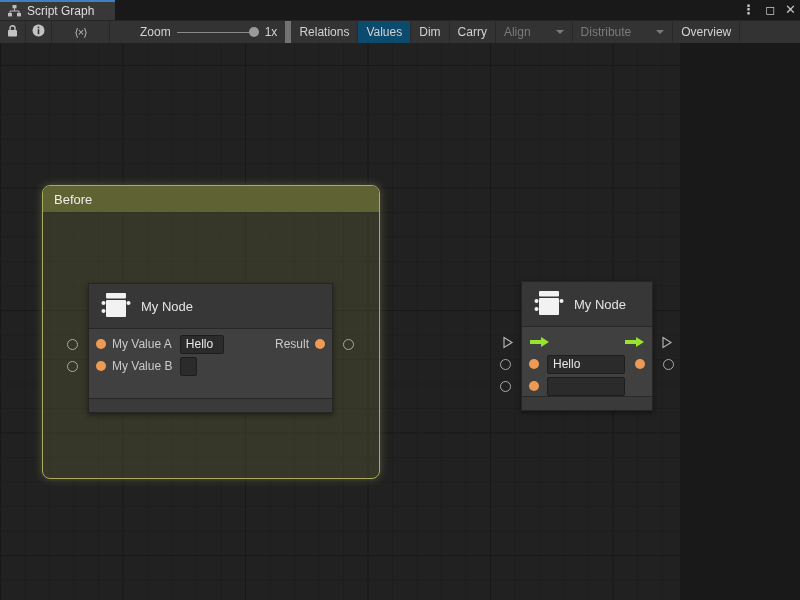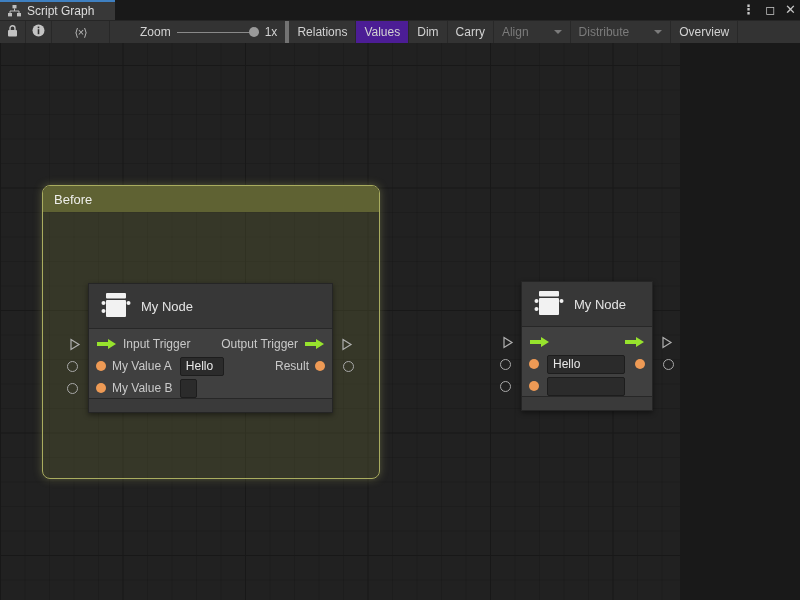--- a/index.html
+++ b/index.html
@@ -20,21 +20,21 @@
   .win-controls { position:absolute; right:4px; top:0; height:20px; display:flex; align-items:center; gap:10px; color:#c8c8c8; font-size:13px; }
   .win-controls span { cursor:default; line-height:20px; }
   .wc-menu { font-weight:bold; letter-spacing:0; }
   .wc-max { font-size:12px; }
 
   
   .toolbar { height:23px; background:#333333; display:flex; align-items:stretch; border-top:1px solid #262626; font-size:12px; }
   .tb-btn { display:flex; align-items:center; padding:0 8px; border-right:1px solid #282828; color:#d2d2d2; white-space:nowrap; }
   .tb-icon-btn { width:26px; justify-content:center; }
   .tb-gap { width:22px; border-right:none; }
-  .tb-active { background:#4c1d95; }
+  .tb-active { background:#0c4a6e; }
   .tb-disabled { color:#7b7b7b;gap:20px; }
   .dd-arrow { width:0; height:0; border-left:4px solid transparent; border-right:4px solid transparent; border-top:4px solid #7b7b7b; margin-left:5px; }
   .zoom-track { width:82px; height:1px; background:#8a8a8a; position:relative; margin:0 6px; }
   .zoom-handle { position:absolute; right:0; top:-5px; width:10px; height:10px; border-radius:50%; background:#9a9a9a; }
   .nsg-icon { margin-right:6px; }
   .code-icon { color:#bbbbbb; font-size:11px; letter-spacing:-1px; }
 
   
   .canvas {
     position:absolute; left:0; top:43px; width:680px; height:557px;
@@ -128,21 +128,21 @@
     <span class="code-icon">⟨×⟩</span>
   </div>
   <div class="tb-btn tb-gap"></div>
   <div class="tb-btn" style="border-right:none;">
     <span>Zoom</span>
     <span class="zoom-track">
       <span class="zoom-handle"></span>
     </span>
     <span>1x</span>
   </div>
-  <div class="tb-btn" style="border-left:4px solid #737373;">
+  <div class="tb-btn" style="border-left:6px solid #737373;">
     <span>Relations</span>
   </div>
   <div class="tb-btn tb-active">
     <span>Values</span>
   </div>
   <div class="tb-btn">
     <span>Dim</span>
   </div>
   <div class="tb-btn">
     <span>Carry</span>
@@ -180,45 +180,20 @@
           <rect x="7" y="10" width="20" height="17" rx="1" fill="#f2f2f2"></rect>
           <circle cx="4.5" cy="13" r="2" fill="#f2f2f2"></circle>
           <circle cx="4.5" cy="21" r="2" fill="#f2f2f2"></circle>
           <circle cx="29.5" cy="13" r="2" fill="#f2f2f2"></circle>
         </svg>
       </span>
       <span class="node-title">My Node</span>
     </div>
     <div class="node-body">
 
-      <div class="port-row">
-        <span class="outer-port outer-left">
-          <svg width="15" height="15" viewBox="0 0 15 15">
-              <path d="M4 2.5 L12 7.5 L4 12.5 Z" fill="none" stroke="#b0b0b0" stroke-width="1.2"></path>
-            </svg>
-        </span>
-        <span class="flow-arrow">
-          <svg width="21" height="12" viewBox="0 0 21 12">
-              <path d="M1 4 h11 V1 l8 5 -8 5 V8 H1 z" fill="#97e32d"></path>
-            </svg>
-        </span>
-        <span class="pin-label">Input Trigger</span>
-        <span class="spacer"></span>
-        <span class="pin-label">Output Trigger</span>
-        <span class="flow-arrow">
-          <svg width="21" height="12" viewBox="0 0 21 12">
-              <path d="M1 4 h11 V1 l8 5 -8 5 V8 H1 z" fill="#97e32d"></path>
-            </svg>
-        </span>
-        <span class="outer-port outer-right">
-          <svg width="15" height="15" viewBox="0 0 15 15">
-              <path d="M4 2.5 L12 7.5 L4 12.5 Z" fill="none" stroke="#b0b0b0" stroke-width="1.2"></path>
-            </svg>
-        </span>
-      </div>
 
       <div class="port-row">
         <span class="outer-port outer-left">
             <span class="circ"></span>
           </span>
         <span class="dot"></span>
         <span class="pin-label">My Value A</span>
         <input class="pin-input inp-hello-sm" value="Hello" style="">
         <span class="spacer"></span>
         <span class="pin-label">Result</span>

